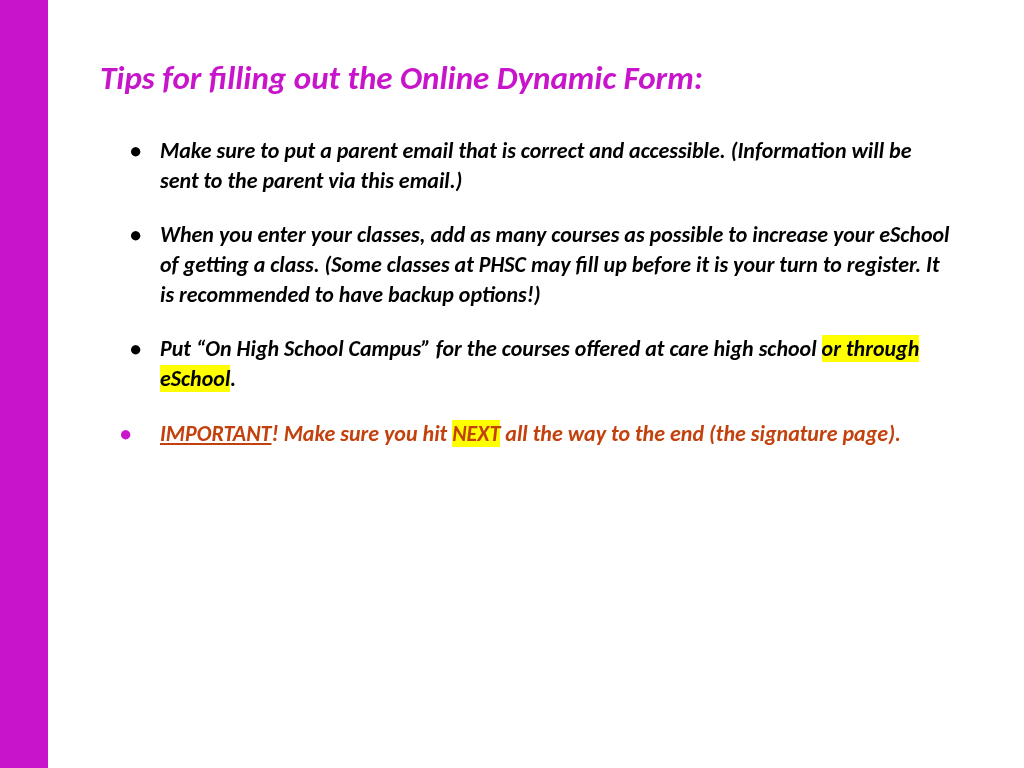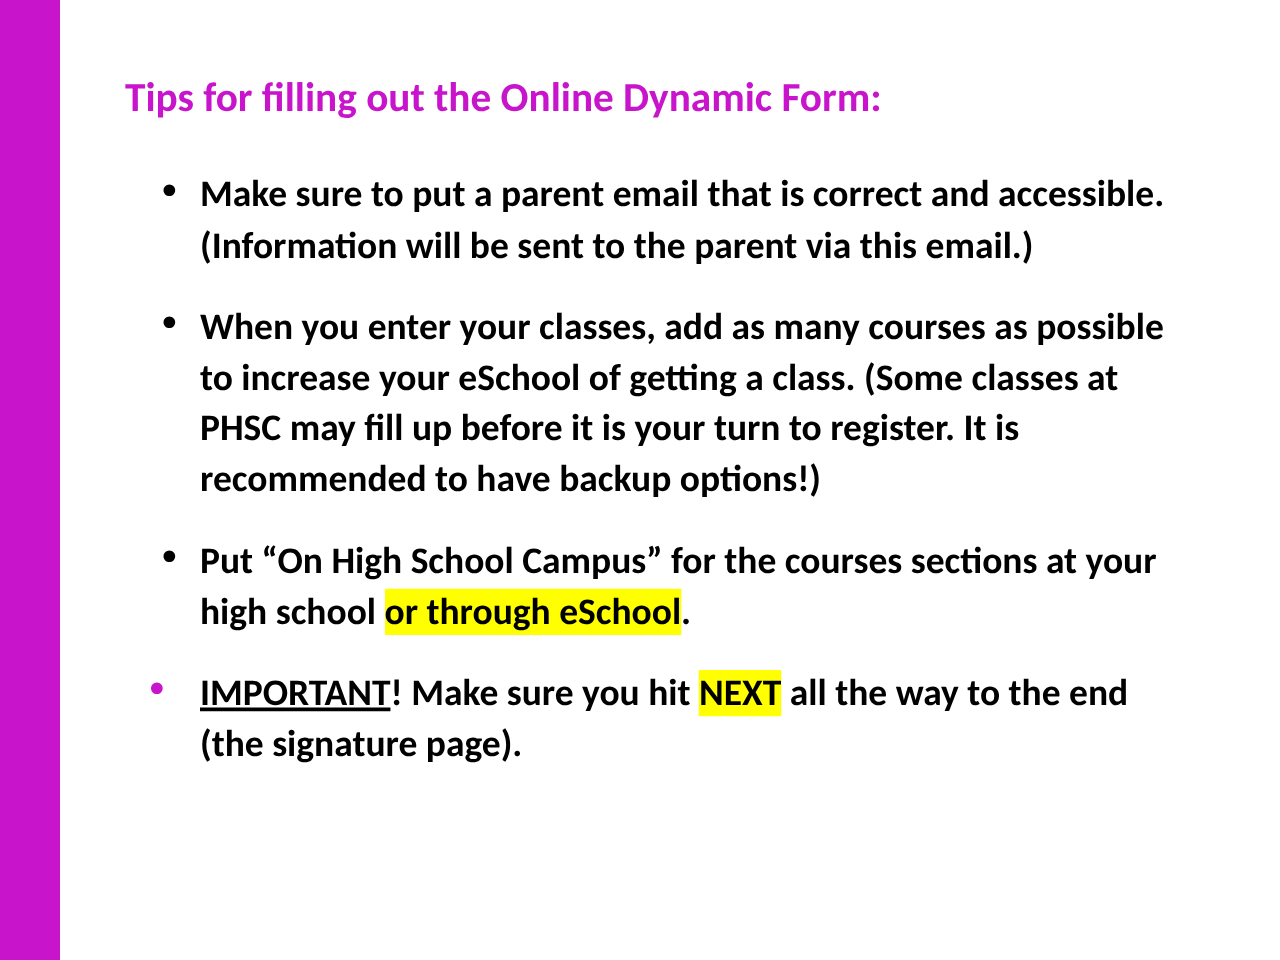--- a/index.html
+++ b/index.html
@@ -21,48 +21,49 @@
       top: 0;
       width: 48px;
       height: 768px;
       background: #c815cc;
     }
     .content {
       position: absolute;
       left: 100px;
       top: 58px;
       right: 70px;
+      font-style: italic;
     }
     .title {
       color: #c815cc;
       font-size: 33px;
       font-weight: bold;
       margin-bottom: 38px;
     }
     ul {
       list-style: none;
       padding-left: 60px;
     }
     li {
       position: relative;
-      font-size: 30px;
+      font-size: 22px;
       font-weight: bold;
       color: #000000;
       line-height: 1.35;
       margin-bottom: 25px;
     }
     li::before {
       content: "•";
       position: absolute;
       left: -30px;
       top: 0;
       font-size: 22px;
     }
     li.important {
-      color: #000000;
+      color: #c2410c;
       margin-top: 13px;
     }
     li.important::before {
       color: #c815cc;
       left: -40px;
     }
     .hl {
       background: #ffff00;
     }
     .ul-text {
@@ -77,19 +78,19 @@
 <div class="content">
   <h1 class="title">Tips for filling out the Online Dynamic Form:</h1>
   <ul>
     <li>
       <span>Make sure to put a parent email that is correct and accessible. (Information will be sent to the parent via this email.)</span>
     </li>
     <li>
       <span>When you enter your classes, add as many courses as possible to increase your eSchool of getting a class. (Some classes at PHSC may fill up before it is your turn to register. It is recommended to have backup options!)</span>
     </li>
     <li>
-      <span>Put “On High School Campus” for the courses sections at your high school </span><span class="hl">or through eSchool</span><span>.</span>
+      <span>Put “On High School Campus” for the courses offered at care high school </span><span class="hl">or through eSchool</span><span>.</span>
     </li>
     <li class="important">
       <span class="ul-text">IMPORTANT</span><span>! Make sure you hit </span><span class="hl">NEXT</span><span> all the way to the end (the signature page).</span>
     </li>
   </ul>
 </div>
 
 </body></html>

